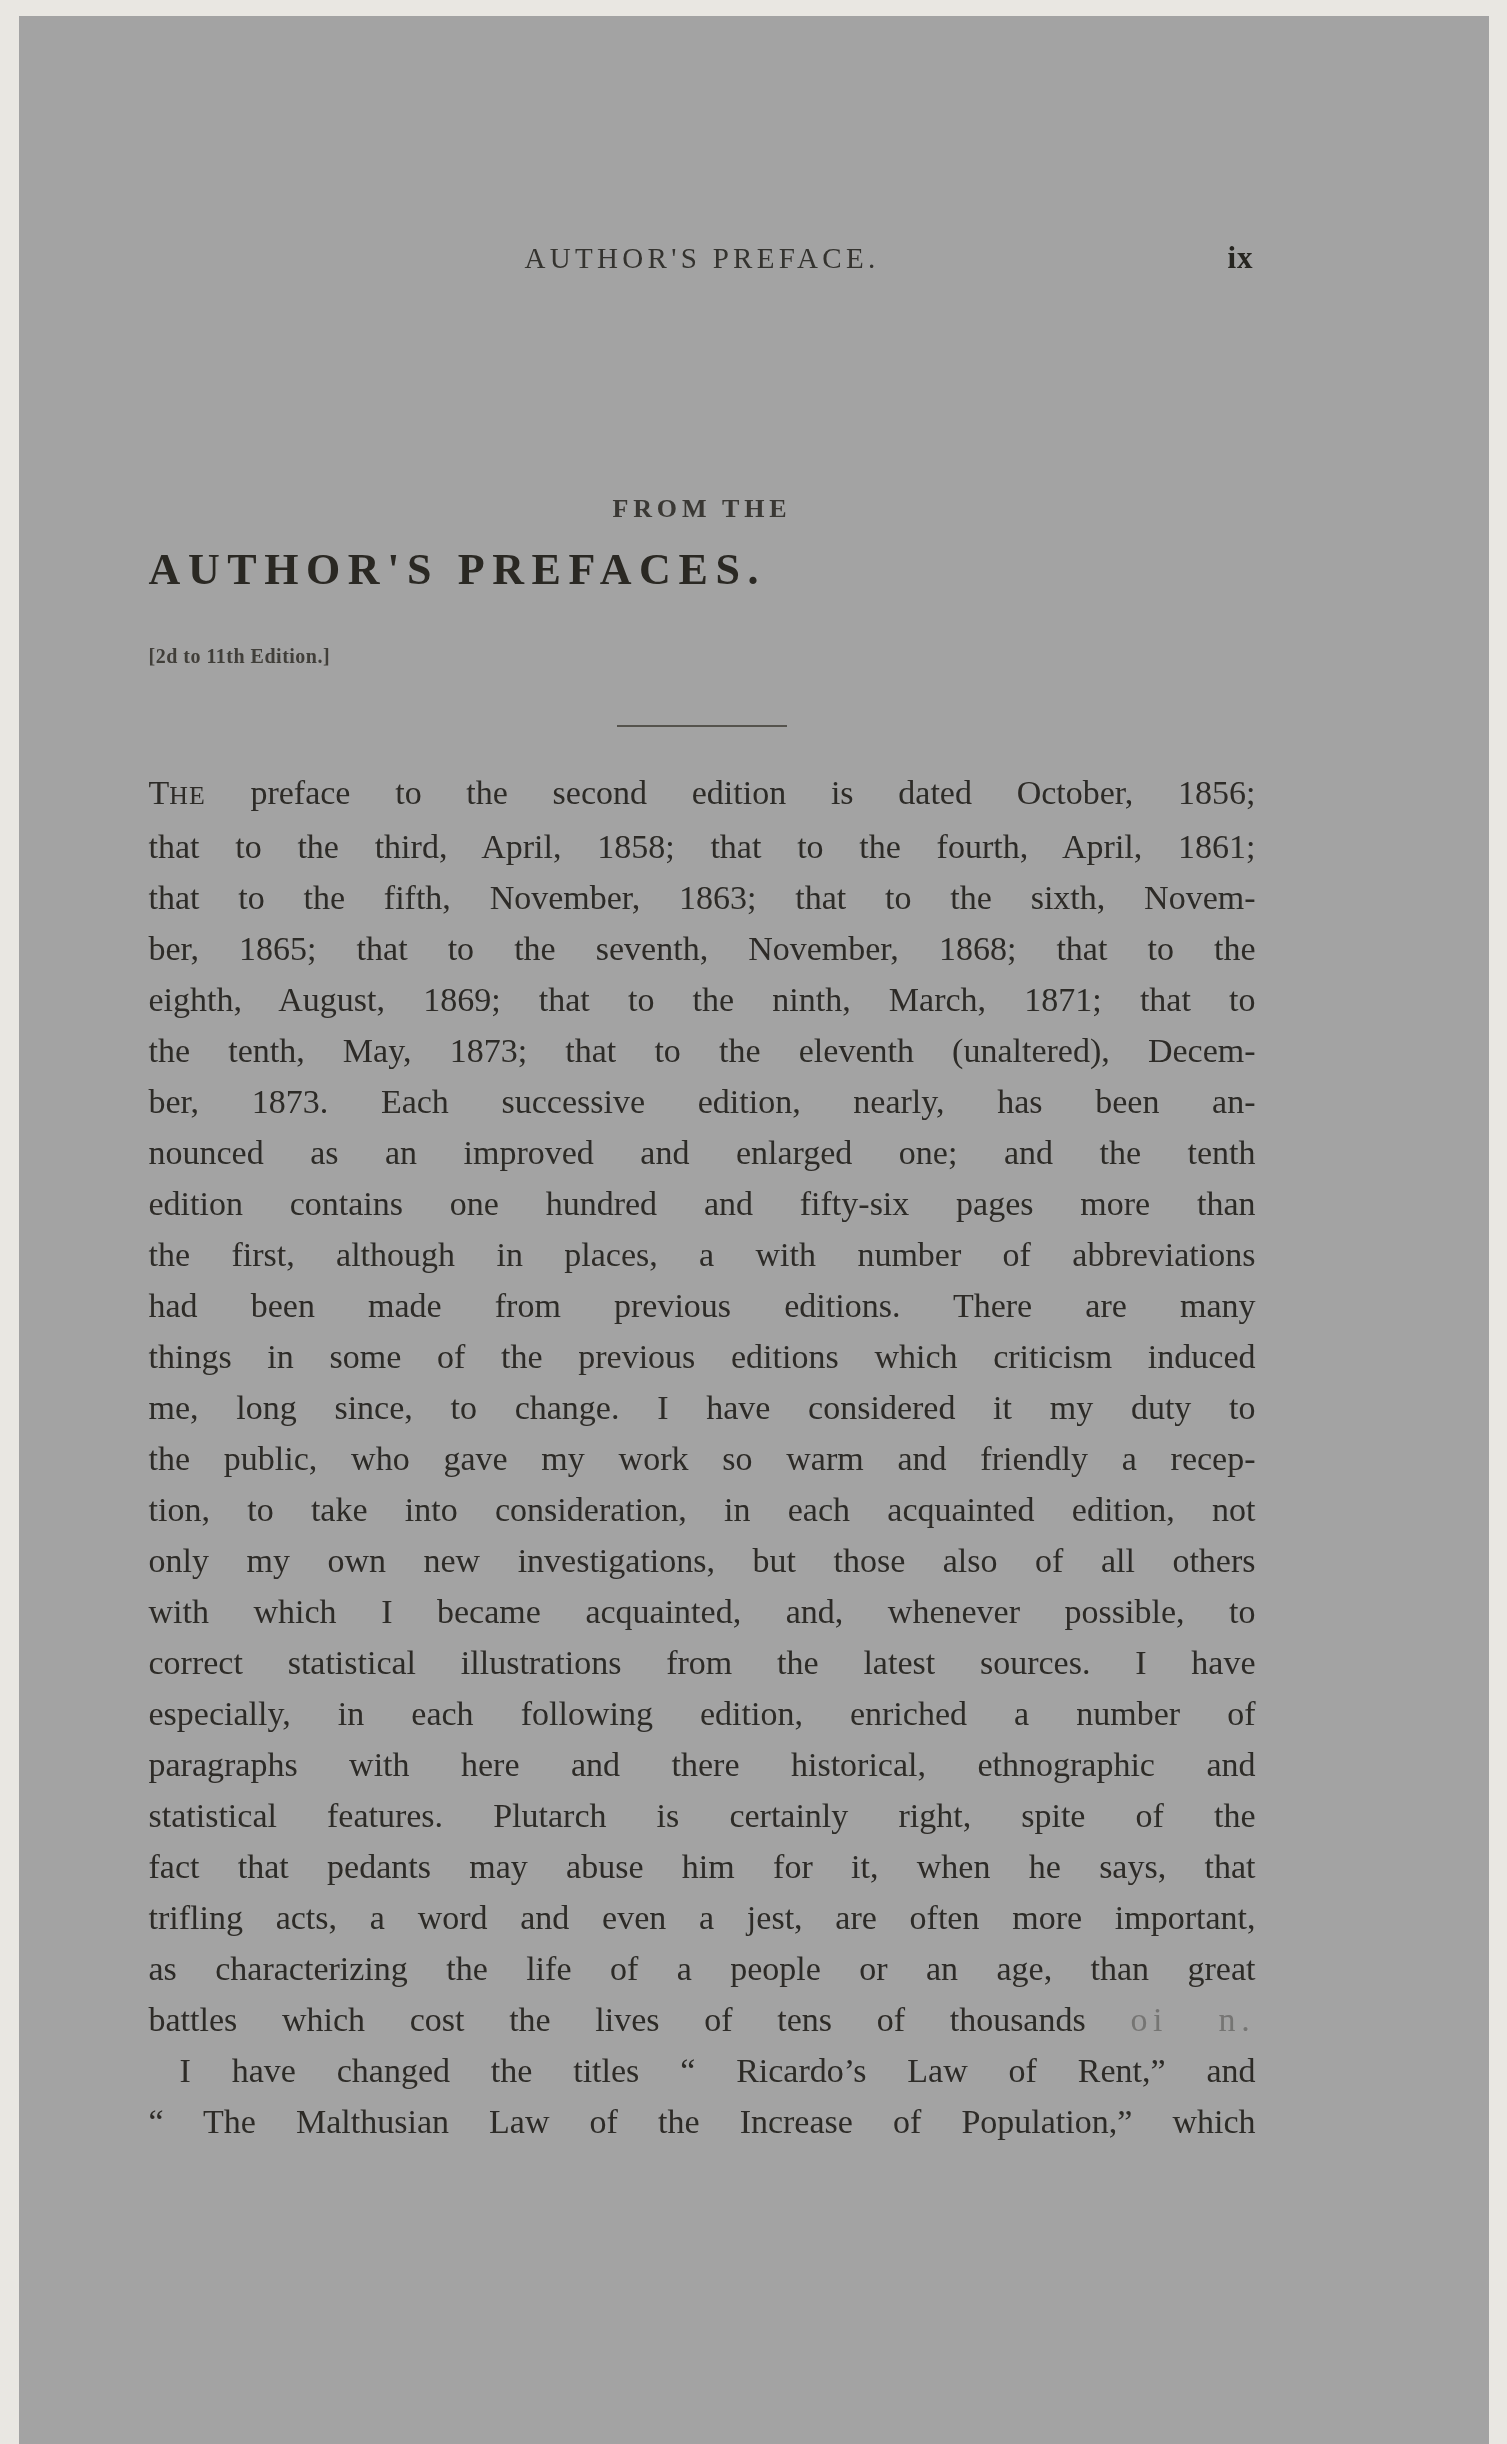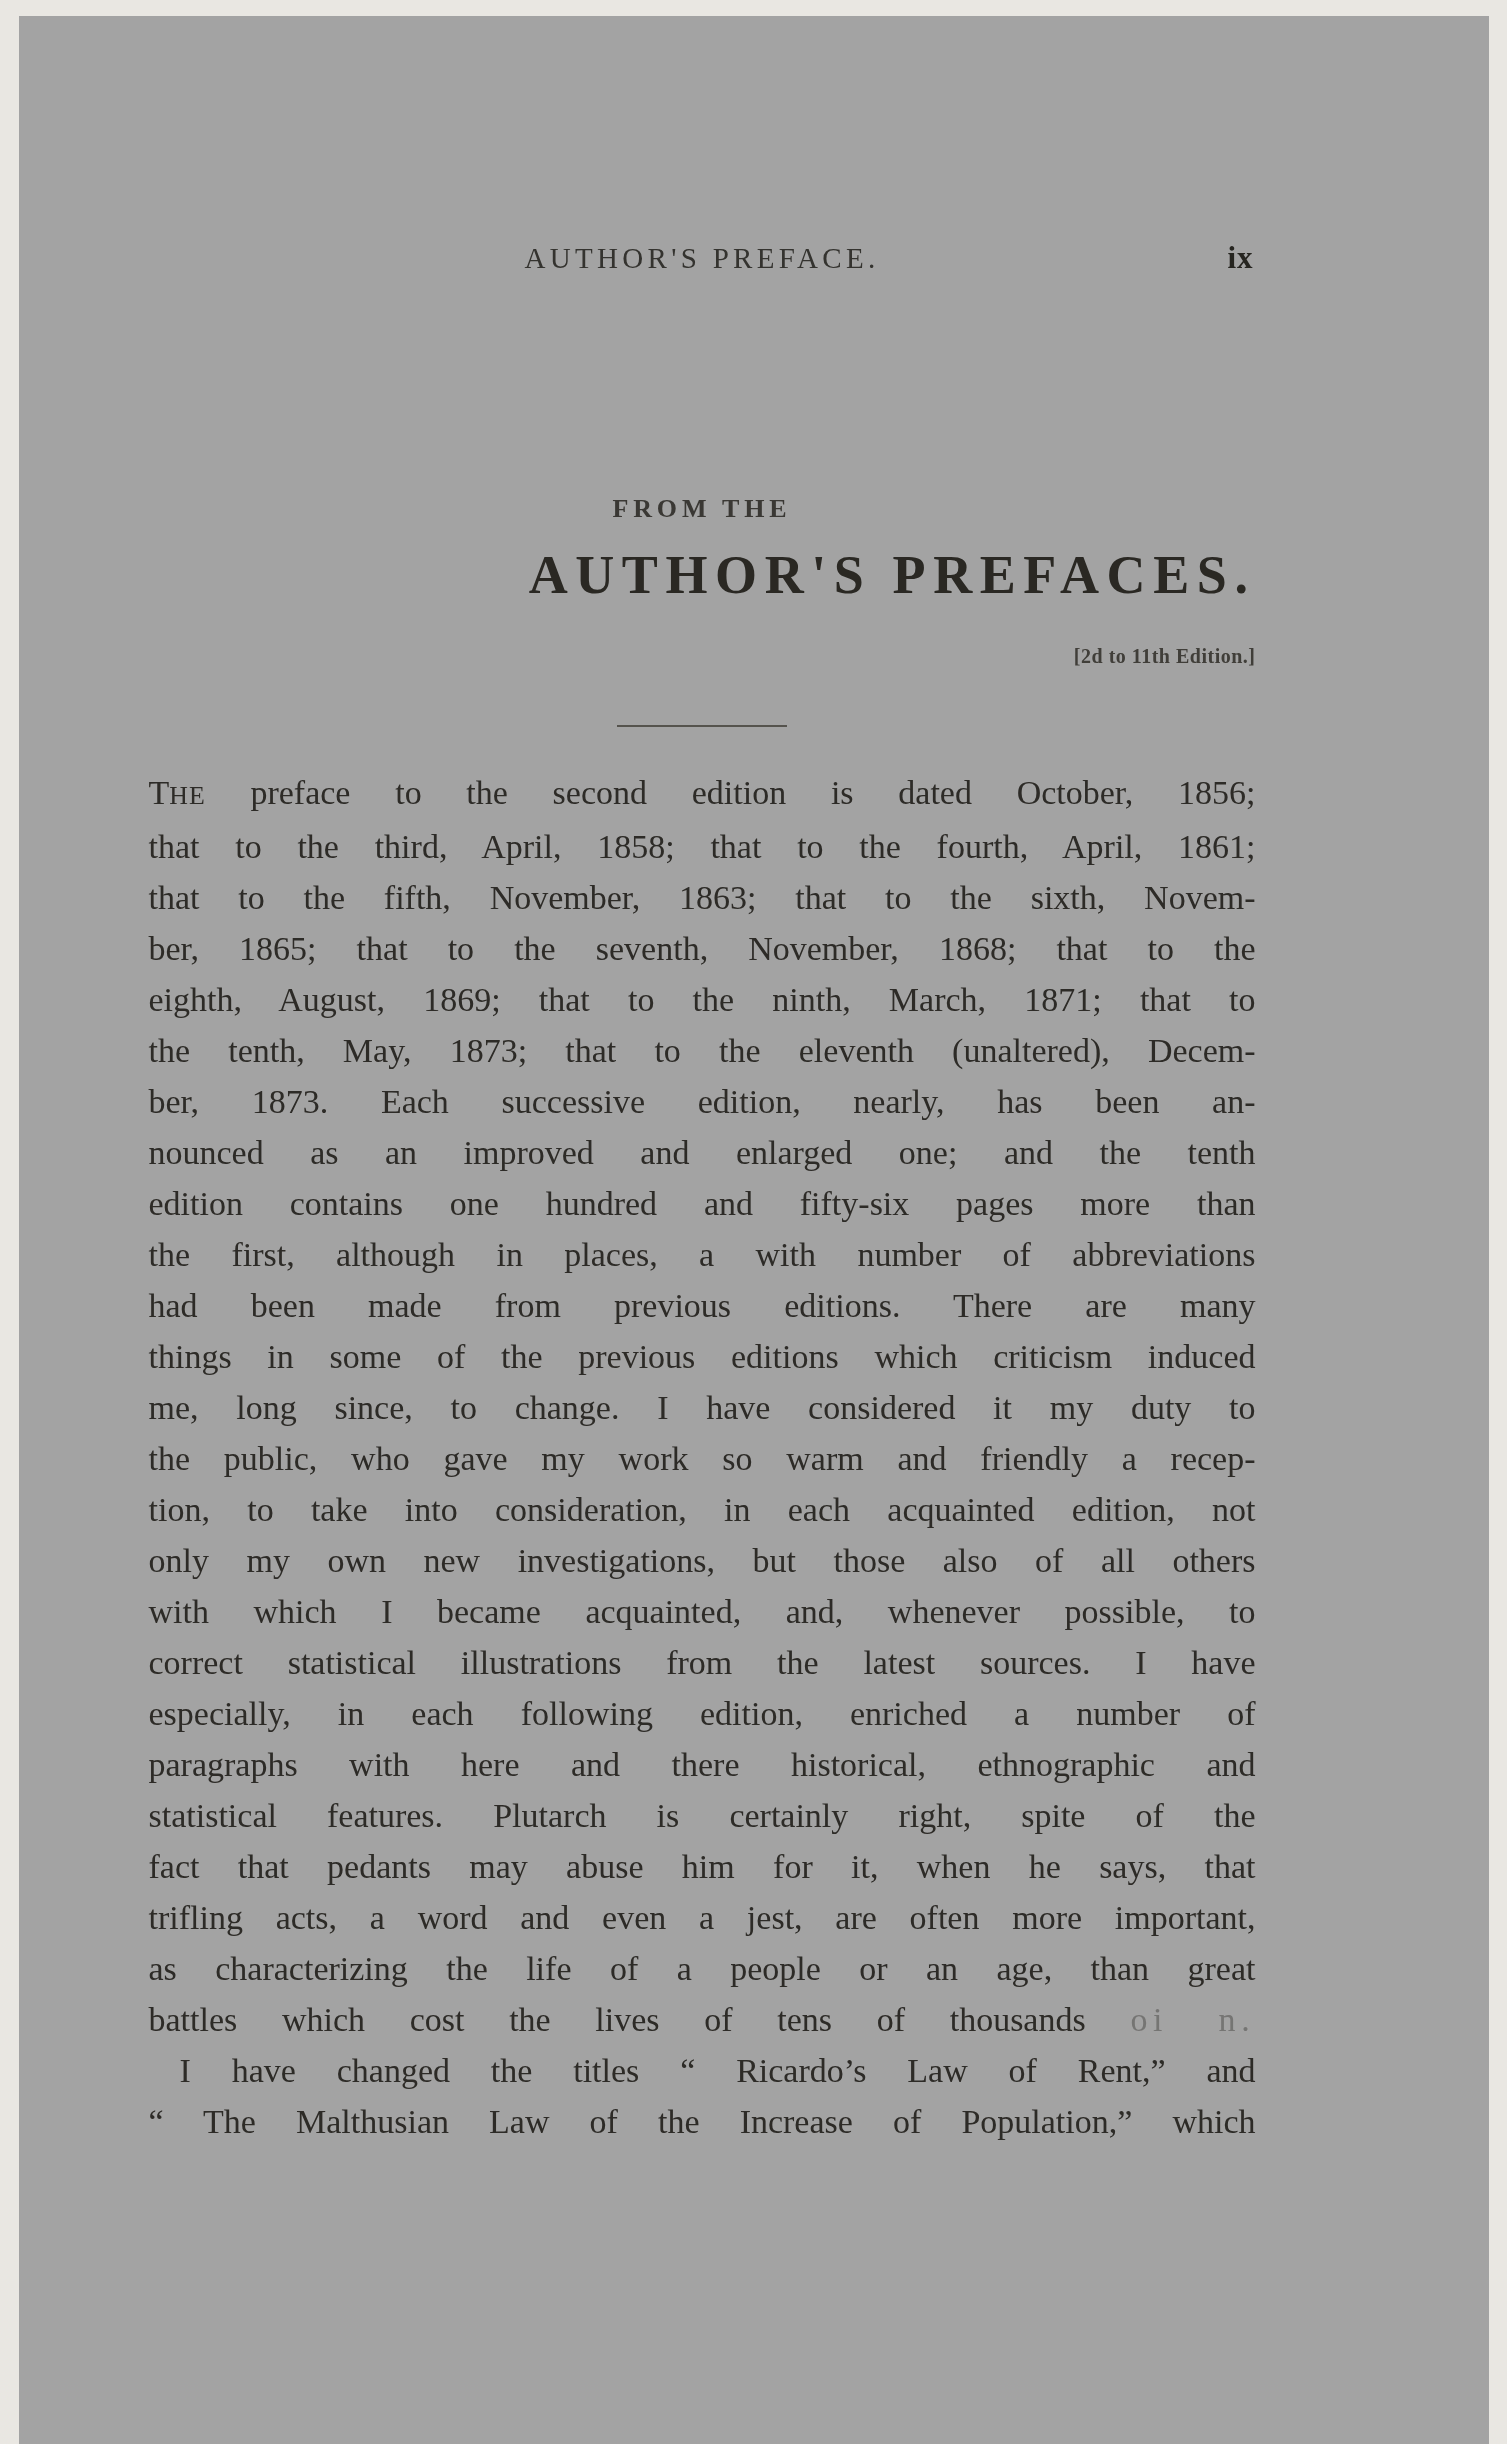--- a/index.html
+++ b/index.html
@@ -47,29 +47,29 @@
   .kicker {
     top: 478px;
     text-align: center;
     font-weight: bold;
     font-size: 26px;
     letter-spacing: 4.8px;
     color: #3a3834;
   }
   .main-title {
     top: 528px;
-    text-align: right;
+    text-align: left;
     font-weight: bold;
-    font-size: 54px;
+    font-size: 44px;
     letter-spacing: 7.6px;
     color: #2a2823;
   }
   .edition-note {
     top: 629px;
-    text-align: right;
+    text-align: left;
     font-weight: bold;
     font-size: 20px;
     letter-spacing: 0.5px;
     color: #403e39;
   }
   .rule {
     top: 709px;
     height: 0;
   }
   .rule-line {

